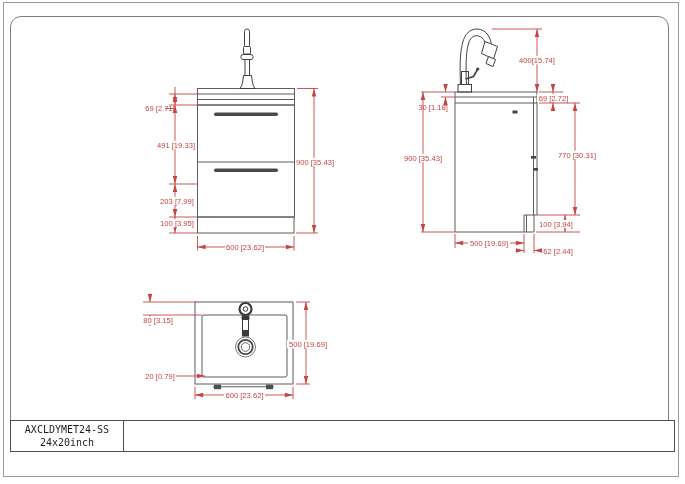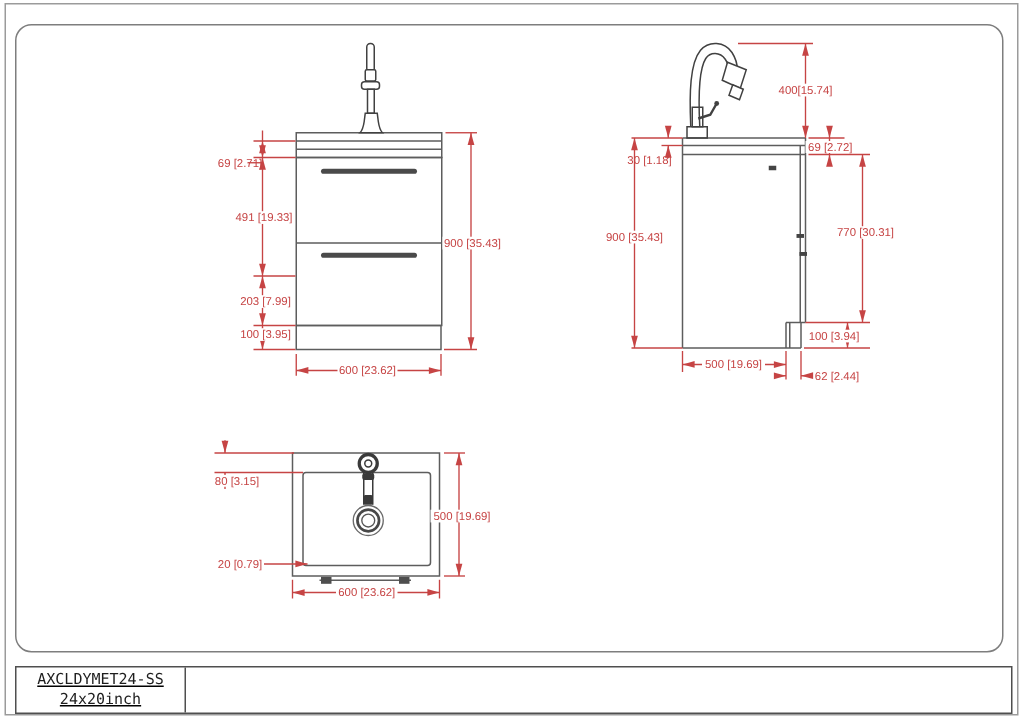--- a/index.html
+++ b/index.html
@@ -5,23 +5,23 @@
   html,body { margin:0; padding:0; background:#fff; }
   .page { position:relative; width:685px; height:484px; background:#ffffff;
           font-family:"Liberation Sans", sans-serif; overflow:hidden; }
   .outer-border { position:absolute; left:3px; top:2px; width:676px; height:475px;
                   border:1px solid #9b9b9b; box-sizing:border-box; }
   .frame { position:absolute; left:10px; top:16px; width:659px; height:419px;
            border:1.4px solid #7e7e7e; border-radius:11px; box-sizing:border-box; }
   svg.drawing { position:absolute; left:0; top:0; }
   svg text { font-family:"Liberation Sans", sans-serif; font-size:7.6px;
              fill:#c64444; text-anchor:middle; }
-  .title-block { position:absolute; left:10px; top:444px; width:665px; height:32px;
+  .title-block { position:absolute; left:10px; top:420px; width:665px; height:32px;
                  border:1px solid #4f4f4f; box-sizing:border-box; display:flex;
-                 background:#fff;text-decoration:underline; }
+                 background:#fff; }
   .tb-model { width:113px; border-right:1px solid #4f4f4f; box-sizing:border-box;
               display:flex; flex-direction:column; justify-content:center;
               align-items:center; font-family:"DejaVu Sans Mono", monospace;
               font-size:10px; line-height:13px; color:#1e1e1e; }
   .tb-empty { flex:1; }
 </style>
 </head>
 <body>
 
 <div class="page">

